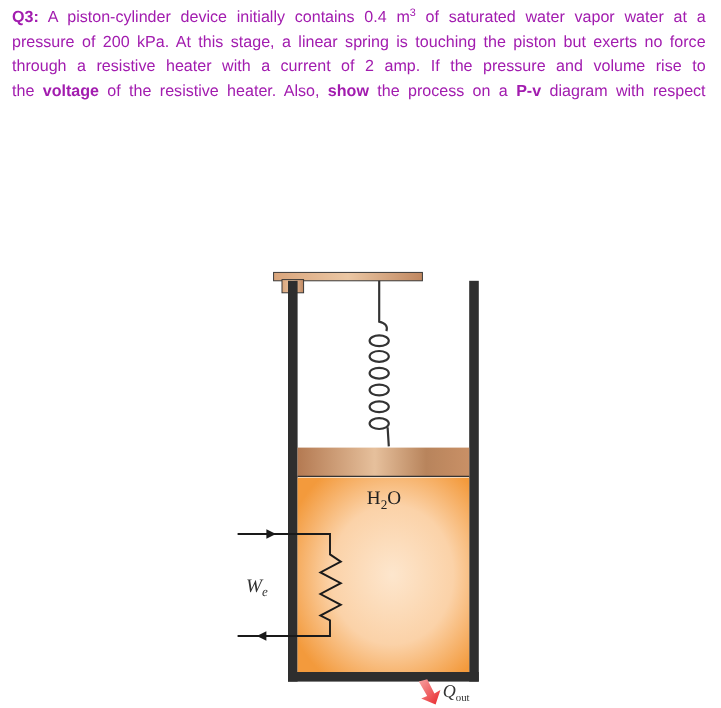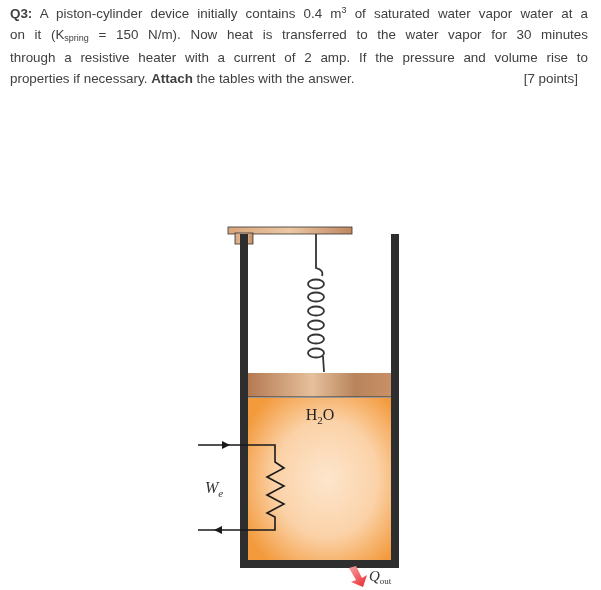--- a/index.html
+++ b/index.html
@@ -1,38 +1,38 @@
 <!DOCTYPE html>
 <html><head>
 <meta charset="utf-8">
 <style>
   html, body { margin:0; padding:0; background:#ffffff; }
   body { width:601px; height:590px; position:relative; overflow:hidden; }
   .question {
     position:absolute; left:10px; top:4px; width:578px;
     font-family: "Liberation Sans", sans-serif;
-    font-size:13.4px; line-height:20.6px; color:#404040;
+    font-size:13.4px; line-height:20.6px; color:#a21caf;
     text-align:justify;
   }
   .question b { font-weight:bold; }
   .line { display:block; text-align:justify; text-align-last:justify; white-space:nowrap; }
   .line.last { text-align-last:left; position:relative; }
   .points { position:absolute; right:10px; }
   sub.small { font-size:9px; vertical-align:-2px; }
   sup { font-size:9px; vertical-align:5px; line-height:0; }
   .figure { position:absolute; left:0; top:0; width:601px; height:590px; }
 </style>
 </head>
 <body>
 
 <div class="question">
   <span class="line"><b>Q3:</b><span> A piston-cylinder device initially contains 0.4 m</span><sup>3</sup><span> of saturated water vapor water at a</span></span>
-  <span class="line"><span>on it (K</span><sub class="small">spring</sub><span> = 150 N/m). Now heat is transferred to the water vapor for 30 minutes</span></span>
+  <span class="line">pressure of 200 kPa. At this stage, a linear spring is touching the piston but exerts no force</span>
   <span class="line">through a resistive heater with a current of 2 amp. If the pressure and volume rise to</span>
-  <span class="line last"><span>properties if necessary. </span><b>Attach</b><span> the tables with the answer.</span><span class="points">[7 points]</span></span>
+  <span class="line"><span>the </span><b>voltage</b><span> of the resistive heater. Also, </span><b>show</b><span> the process on a </span><b>P-v</b><span> diagram with respect</span></span>
 </div>
 
 <svg class="figure" viewBox="0 0 601 590" xmlns="http://www.w3.org/2000/svg">
   <defs>
     <linearGradient id="pistonGrad" x1="0" x2="1" y1="0" y2="0">
       <stop offset="0" stop-color="#b47a52"></stop>
       <stop offset="0.45" stop-color="#e6c09c"></stop>
       <stop offset="0.75" stop-color="#b8845c"></stop>
       <stop offset="1" stop-color="#c99066"></stop>
     </linearGradient>

